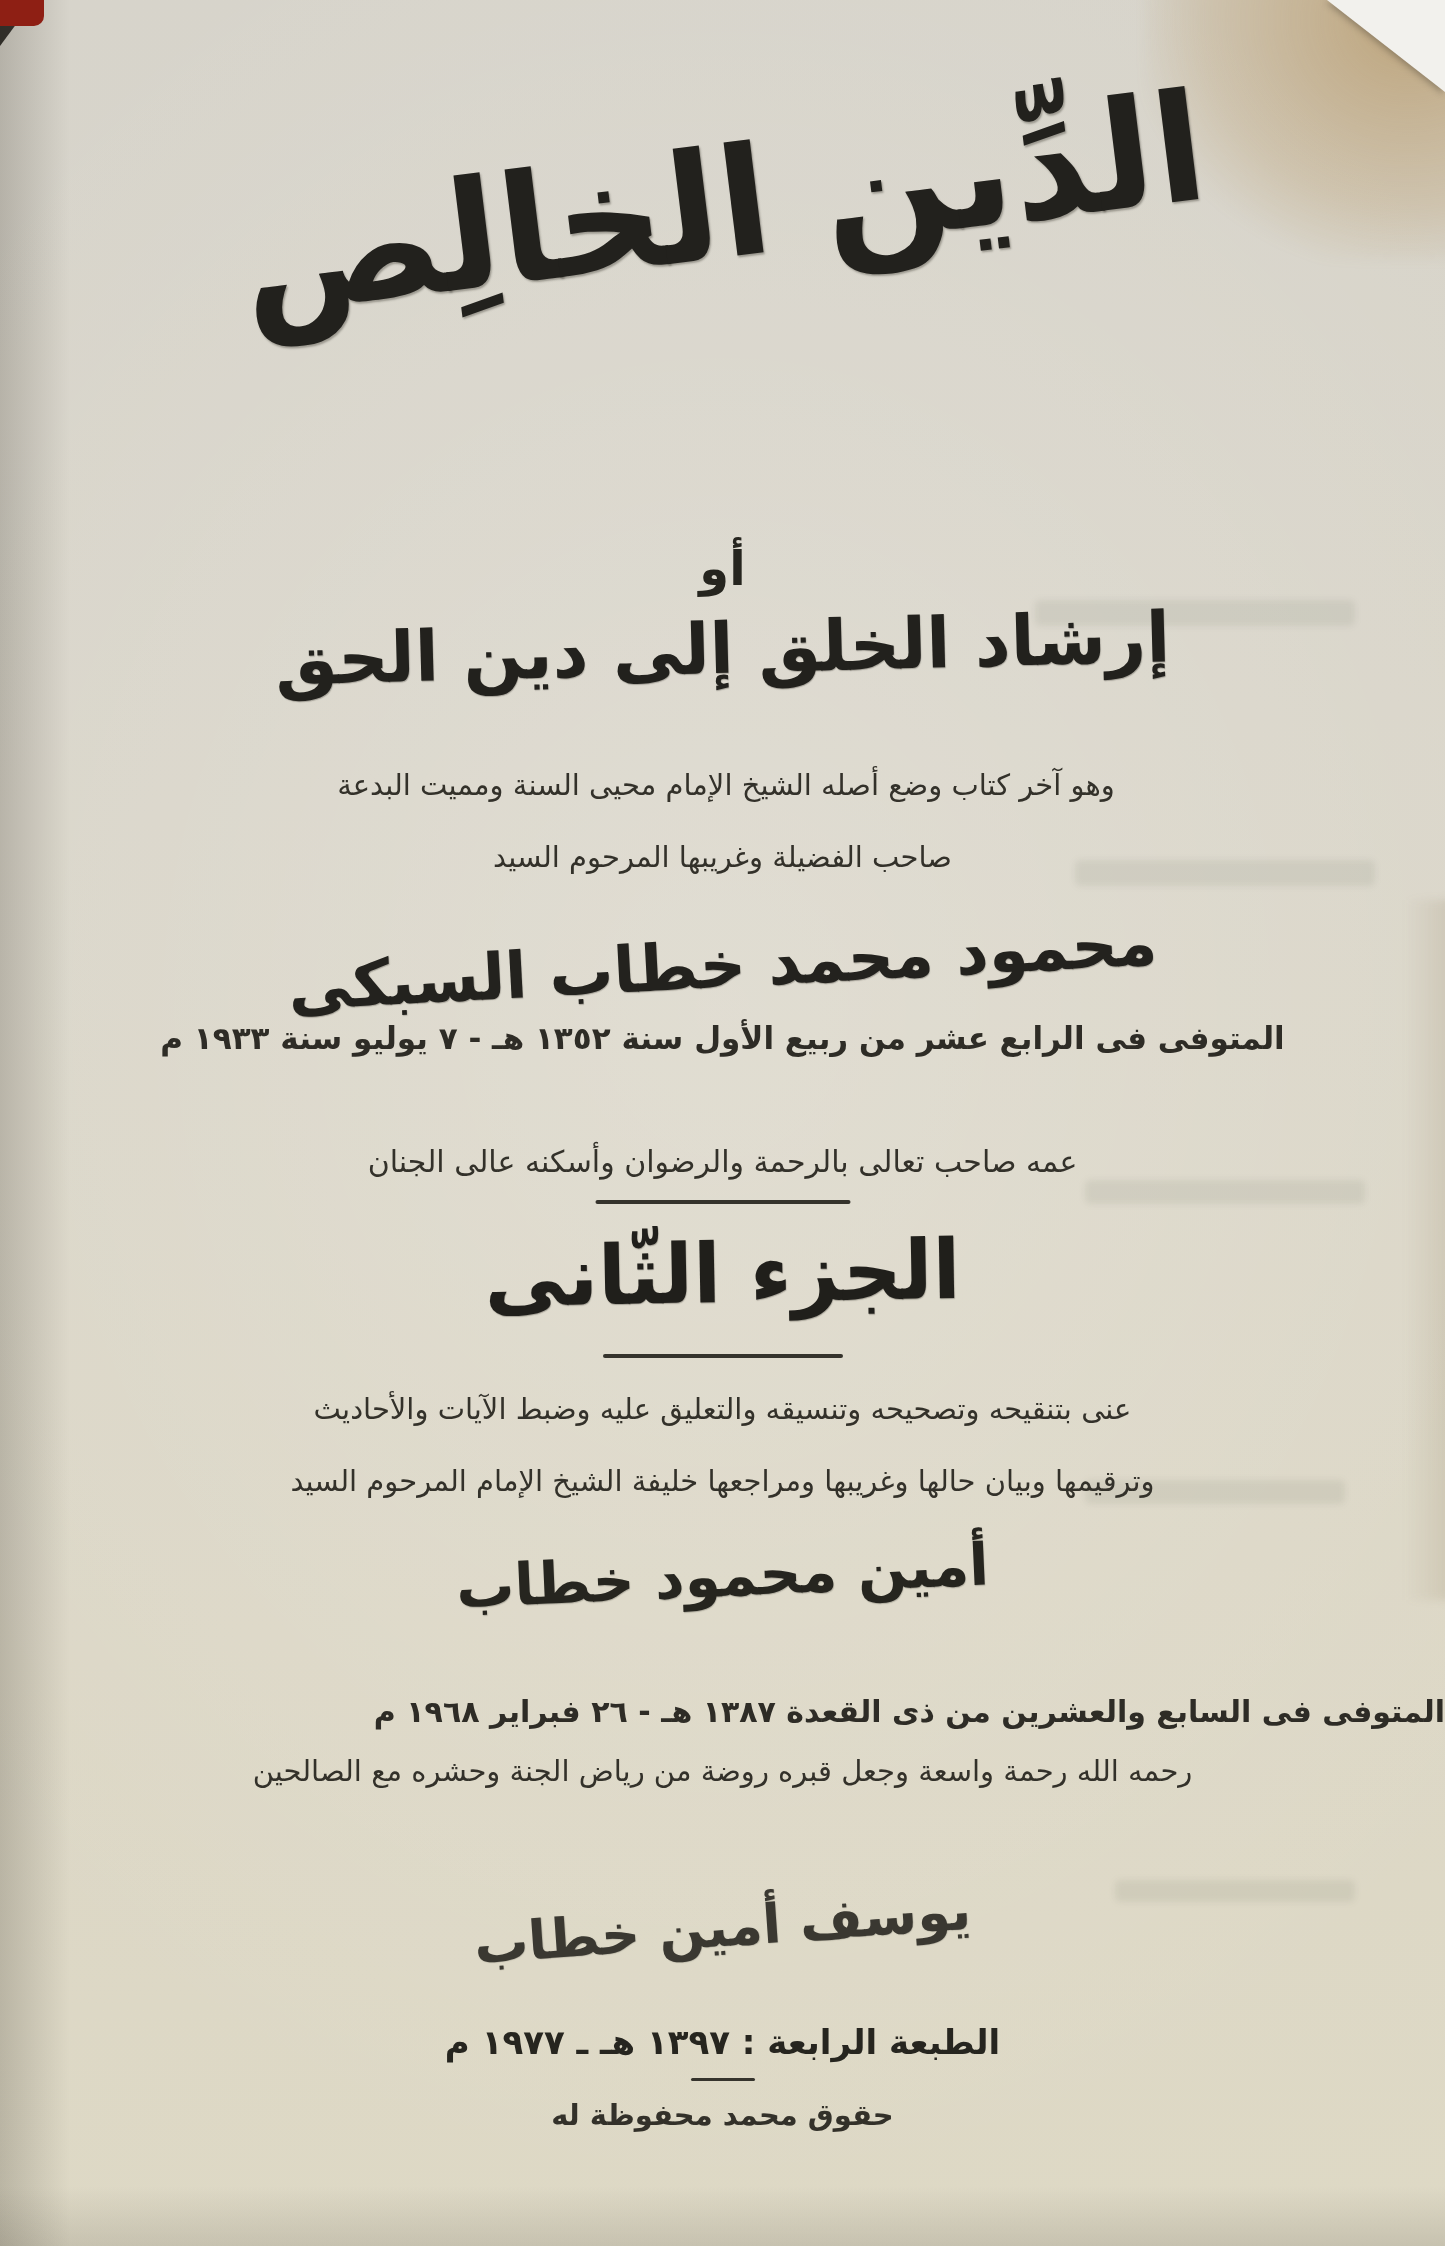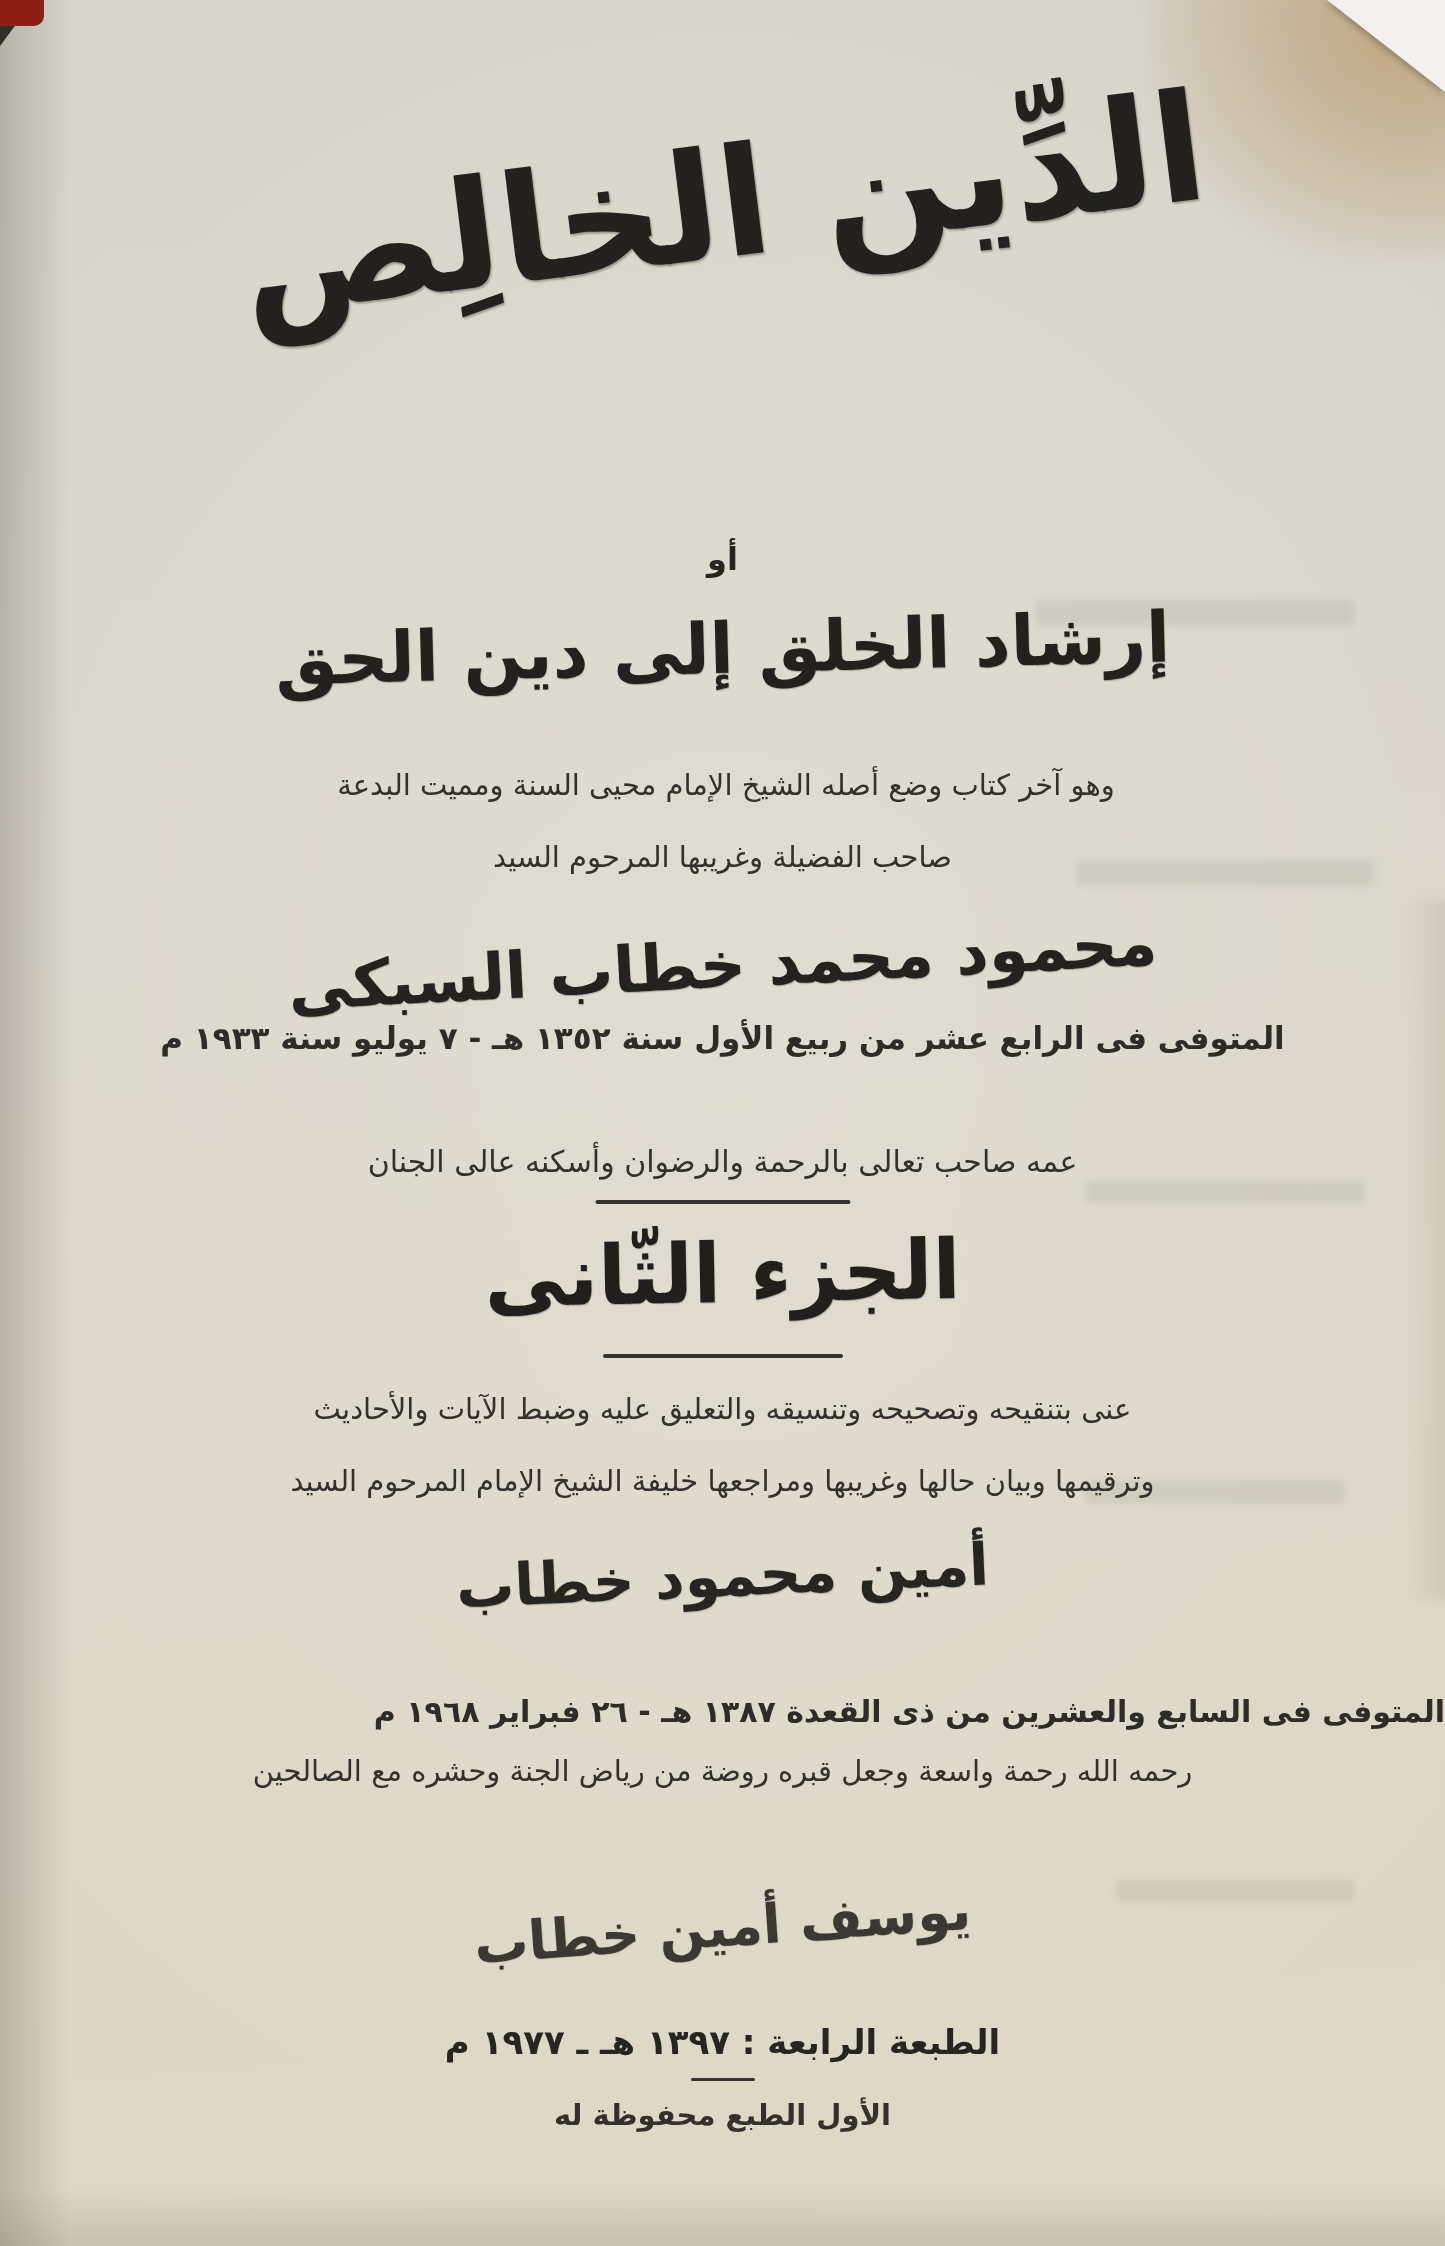--- a/index.html
+++ b/index.html
@@ -68,21 +68,21 @@
   }
   .calligraphy-title{
     top:118px;
     font-size:150px;
     font-weight:bold;
     transform:rotate(-7deg);
     color:#22211d;
     text-shadow:1px 2px 2px rgba(40,38,30,0.35);
     letter-spacing:0;
   }
-  .or-word{ top:540px; font-size:32px; font-weight:bold; color:#26251f; }
+  .or-word{ top:540px; font-size:48px; font-weight:bold; color:#26251f; }
   .calligraphy-subtitle{
     top:608px;
     font-size:70px;
     font-weight:bold;
     color:#22211d;
     transform:rotate(-1.5deg);
     text-shadow:0.5px 1px 1px rgba(40,38,30,0.3);
   }
   .body-line{ font-size:29px; color:#33312a; }
   .l-intro1{ top:768px;margin-left:7px; }
@@ -167,15 +167,15 @@
 
   <div class="txt calligraphy-name2">أمين محمود خطاب</div>
 
   <div class="txt l-date2">المتوفى فى السابع والعشرين من ذى القعدة ١٣٨٧ هـ - ٢٦ فبراير ١٩٦٨ م</div>
   <div class="txt body-line l-prayer2">رحمه الله رحمة واسعة وجعل قبره روضة من رياض الجنة وحشره مع الصالحين</div>
 
   <div class="txt calligraphy-name3">يوسف أمين خطاب</div>
 
   <div class="txt l-edition">الطبعة الرابعة : ١٣٩٧ هـ ـ ١٩٧٧ م</div>
   <div class="divider div3"></div>
-  <div class="txt l-copyright">الأول الطبع محفوظة له</div>
+  <div class="txt l-copyright">حقوق محمد محفوظة له</div>
 
 </div>
 
 </body></html>

